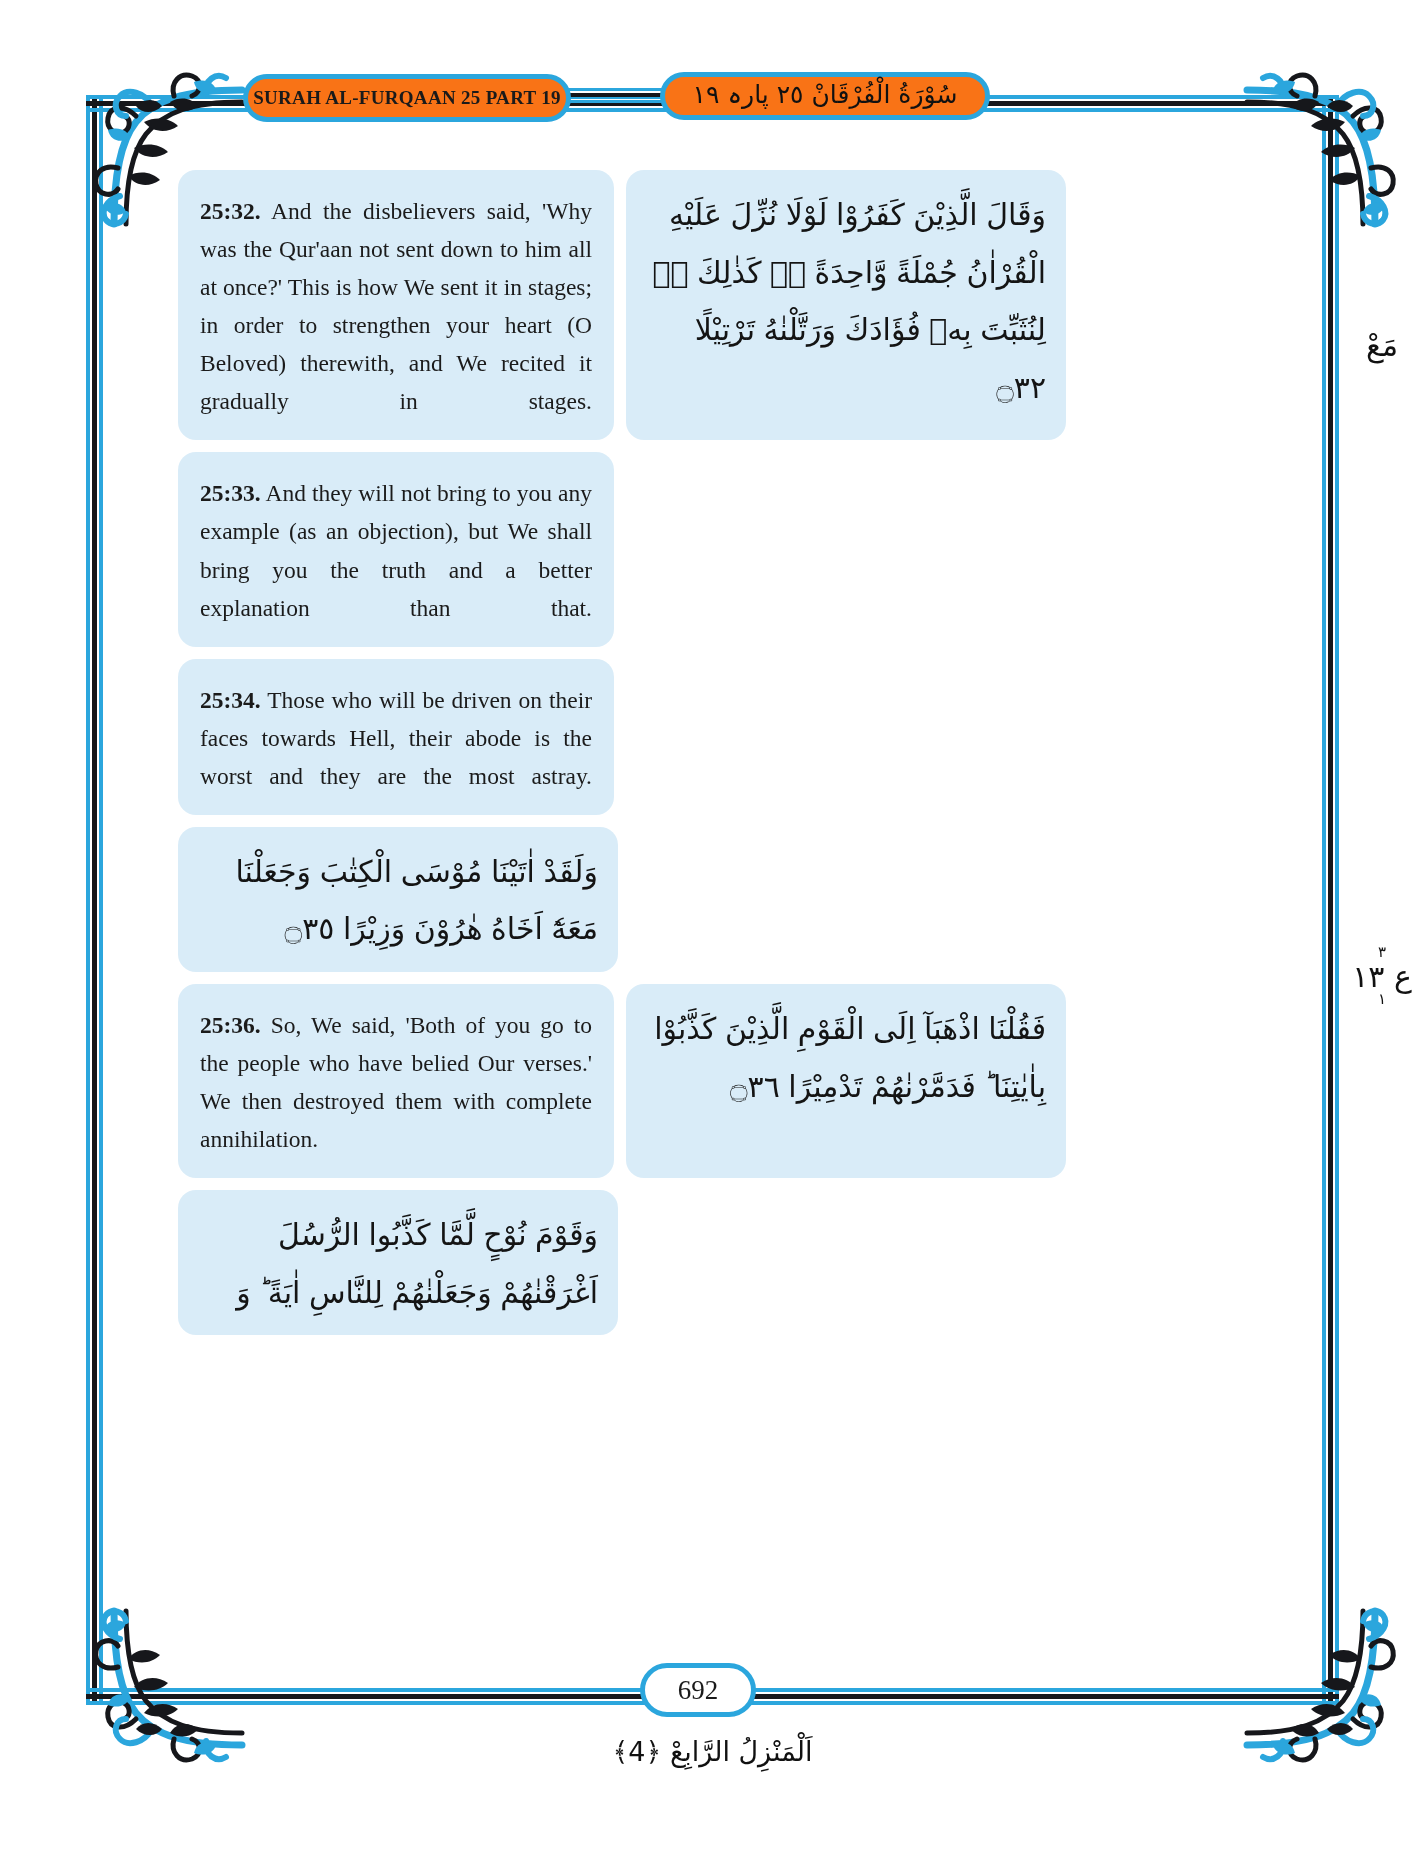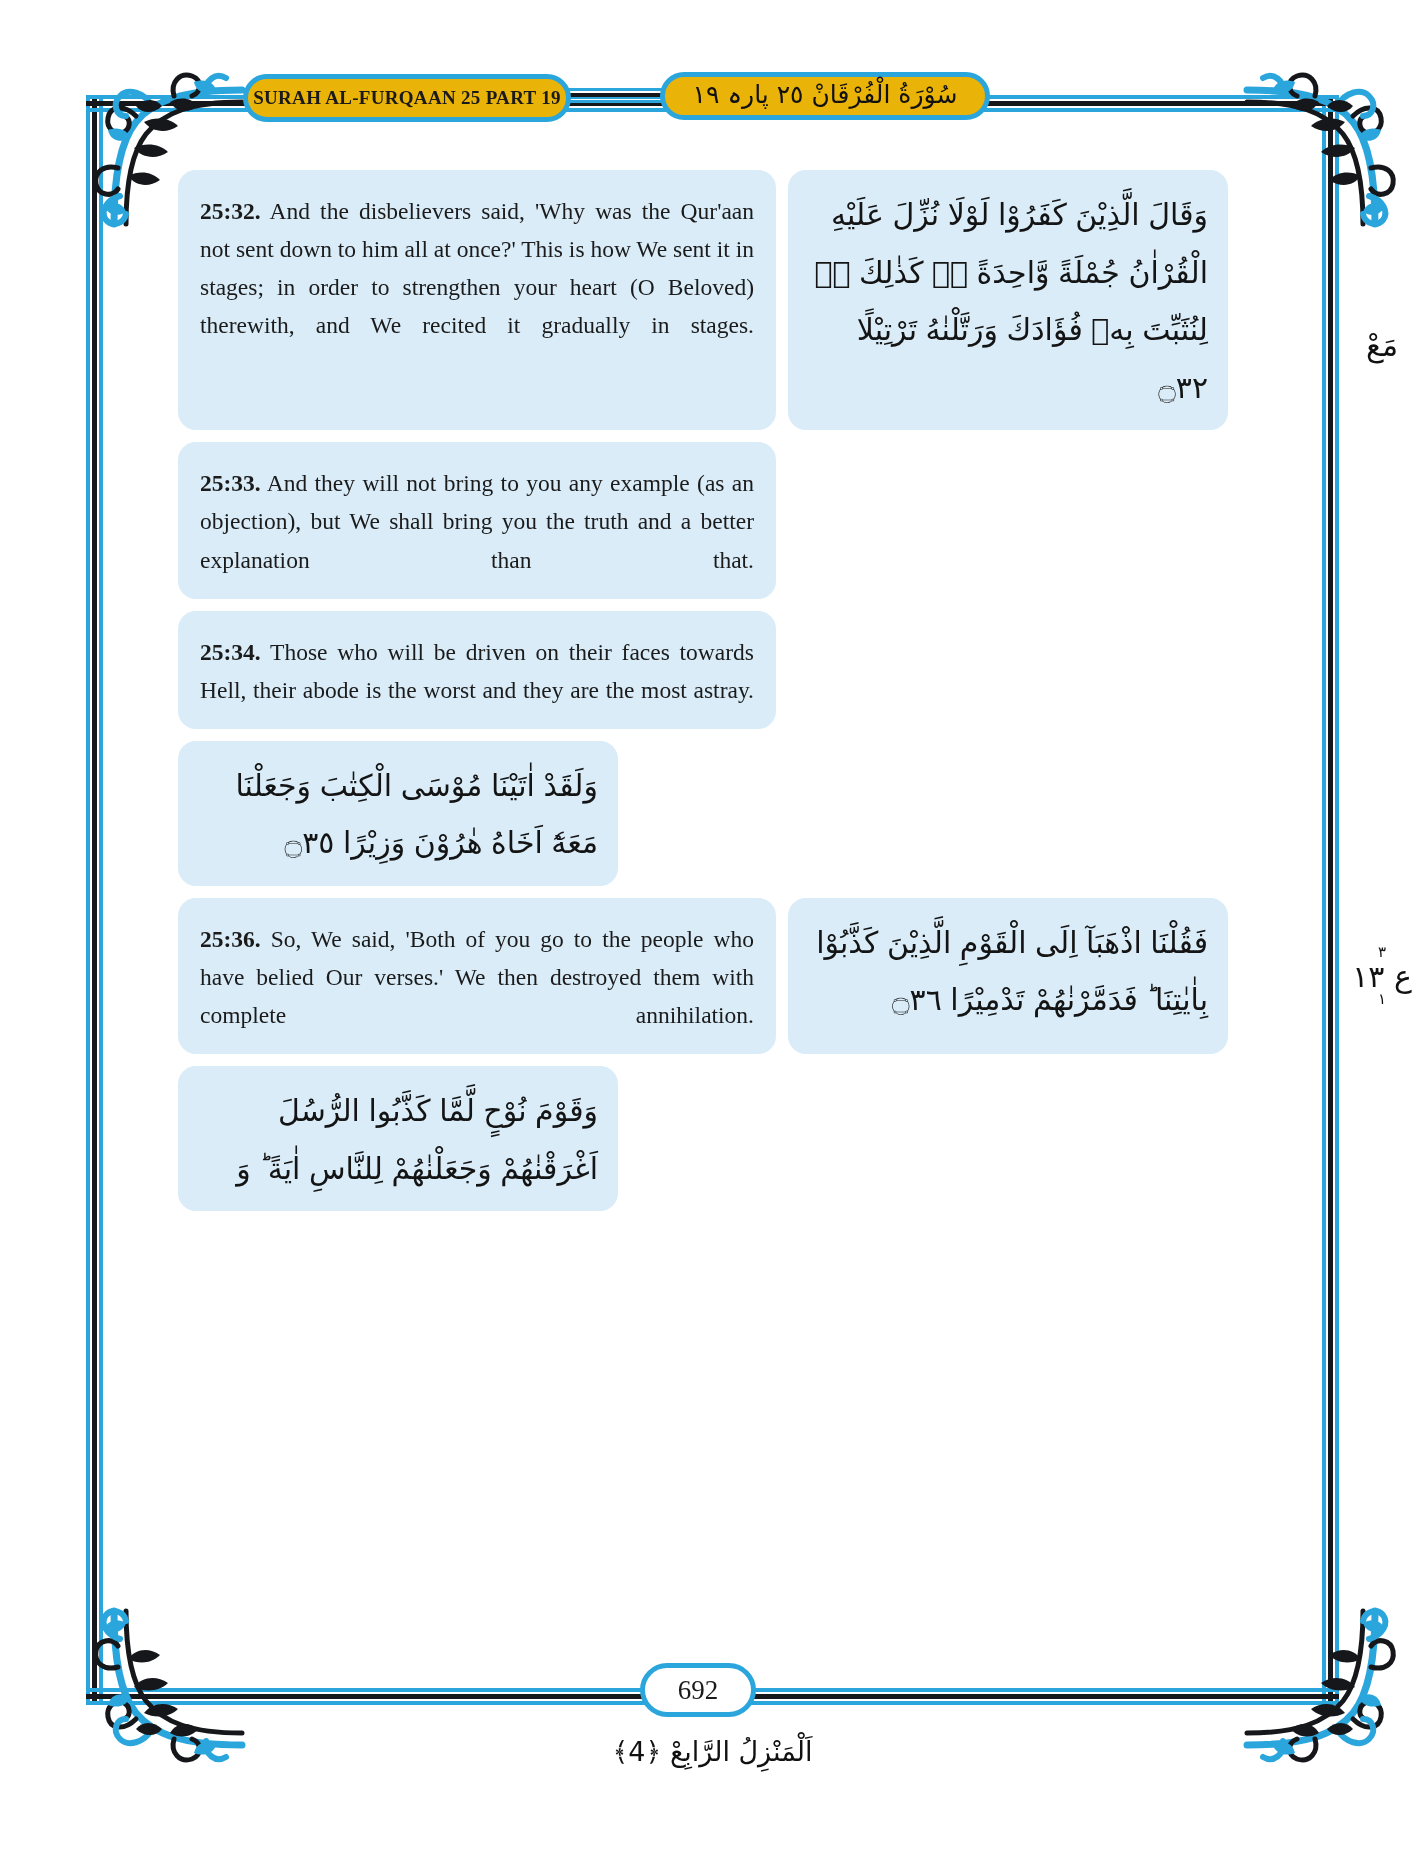--- a/index.html
+++ b/index.html
@@ -66,21 +66,21 @@
     pointer-events: none;
   }
   .corner.tl { left: 74px;  top: 56px; }
   .corner.tr { left: 1240px; top: 56px;  transform: scaleX(-1); }
   .corner.bl { left: 74px;  top: 1604px; transform: scaleY(-1); }
   .corner.br { left: 1240px; top: 1604px; transform: scale(-1,-1); }
 
   
   .hdr-chip {
     position: absolute;
-    background: #eab308;
+    background: #f97316;
     border: 5px solid #2ba6dd;
     border-radius: 30px;
     height: 48px;
     box-sizing: border-box;
     display: flex;
     align-items: center;
     justify-content: center;
     z-index: 6;
   }
   .hdr-chip.left  { left: 243px;  top: 74px; width: 328px; }
@@ -169,21 +169,21 @@
     gap: 12px;
     margin-bottom: 12px;
     align-items: stretch;
   }
   .cell {
     background: #d9ecf8;
     border-radius: 18px;
     box-sizing: border-box;
   }
   .cell.en {
-    width: 598px;
+    width: 436px;
     padding: 22px 22px 20px 22px;
     font-family: "Liberation Serif", serif;
     font-size: 23.5px;
     line-height: 1.62;
     color: #1b1b1b;
     text-align: justify;
     text-align-last: justify;
     hyphens: none;
   }
   .cell.en .vnum {

